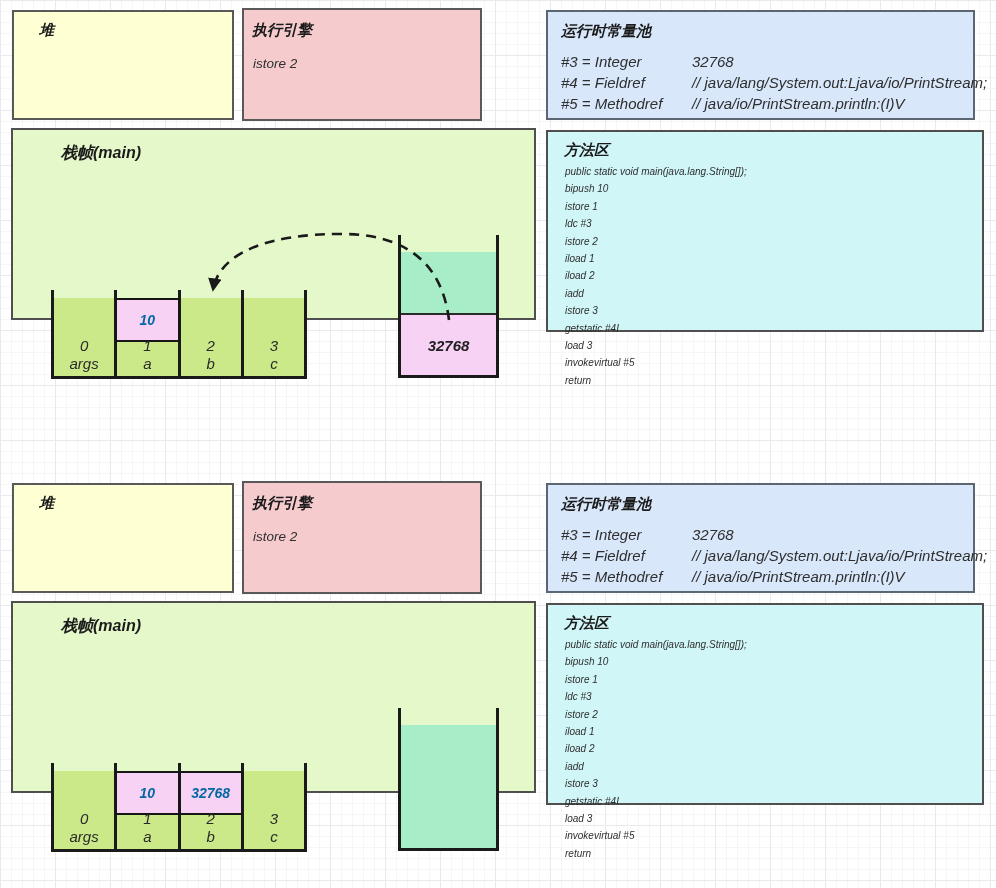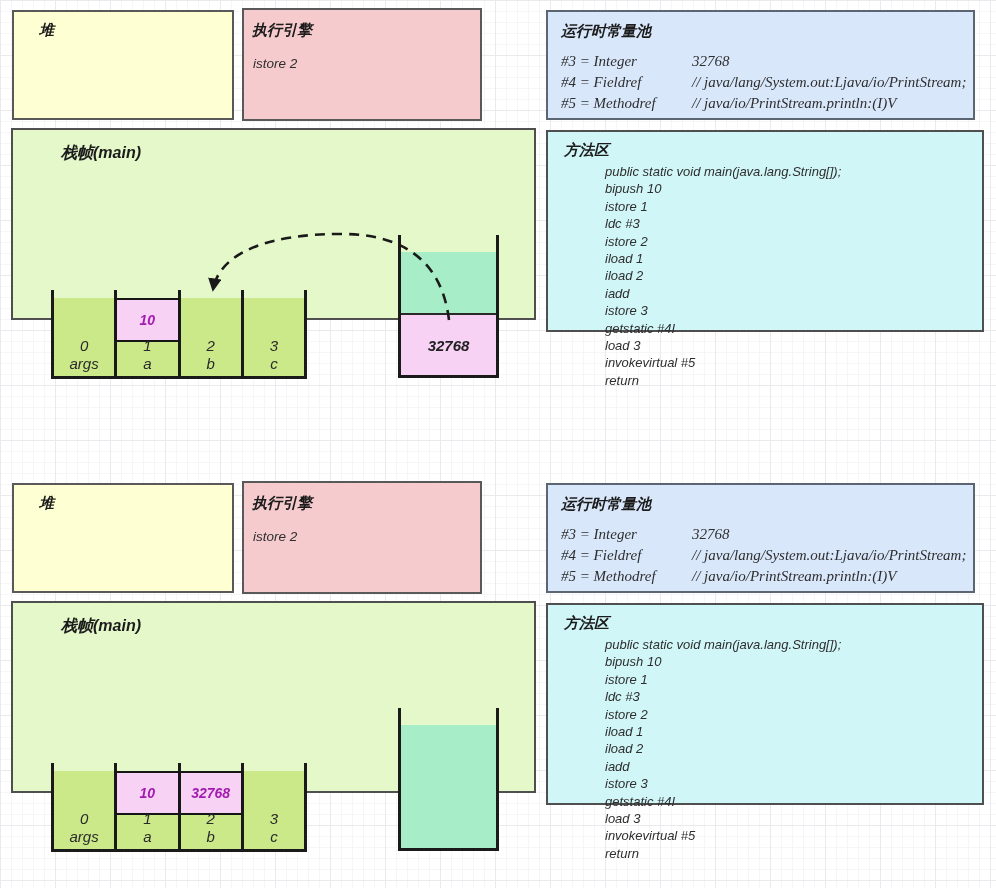--- a/index.html
+++ b/index.html
@@ -15,53 +15,53 @@
       linear-gradient(90deg,#f6f6f9 1px, transparent 1px);
     background-size:55px 55px,55px 55px,11px 11px,11px 11px;
   }
   .sec{position:absolute;left:0;width:996px;height:415px;}
   .sec0{top:0;}
   .sec1{top:473px;}
 
   .box{position:absolute;box-sizing:border-box;border:2px solid #595959;}
   .heap{left:12px;top:10px;width:222px;height:110px;background:#feffd2;}
   .engine{left:242px;top:8px;width:240px;height:113px;background:#f6cbce;}
-  .pool{left:546px;top:10px;width:429px;height:110px;background:#d9e7fb;border-color:#5c6672;font-family:Liberation Serif, serif;}
+  .pool{left:546px;top:10px;width:429px;height:110px;background:#d9e7fb;border-color:#5c6672;}
   .frame{left:11px;top:128px;width:525px;height:192px;background:#e4f8ca;border-color:#4f4f4f;}
   .method{left:546px;top:130px;width:438px;height:202px;background:#d1f6f7;border-color:#4f4f4f;}
 
   .box-title{position:absolute;font-weight:700;font-size:15px;color:#1b1b1b;white-space:nowrap;}
   .heap .box-title{left:25px;top:9px;}
   .engine .box-title{left:8px;top:11px;}
   .pool .box-title{left:13px;top:10px;font-size:15px;}
   .frame .box-title{left:48px;top:13px;font-size:16px;}
   .method .box-title{left:16px;top:9px;}
 
   .engine-instruction{position:absolute;left:9px;top:46px;font-size:13.5px;}
 
   .pool-rows{position:absolute;left:13px;top:39px;font-size:15px;line-height:21px;white-space:nowrap;}
   .pool-label{display:inline-block;width:131px;}
   .pool-value{display:inline-block;}
 
-  .method-lines{position:absolute;left:17px;top:31px;font-size:13px;line-height:17.4px;white-space:nowrap;margin-left:40px;}
+  .method-lines{position:absolute;left:17px;top:31px;font-size:10px;line-height:17.4px;white-space:nowrap;}
 
   
   .slots{
     position:absolute;left:38px;top:160px;width:256px;height:89px;
     box-sizing:border-box;display:flex;
     border-left:3px solid #1a1a1a;border-right:3px solid #1a1a1a;border-bottom:3px solid #1a1a1a;
   }
   .slot{position:relative;flex:1;}
   .slot + .slot{border-left:3px solid #1a1a1a;}
   .slot-fill{position:absolute;left:0;right:0;top:8px;bottom:0;background:#cbe989;}
   .slot-value{
     position:absolute;left:-2px;right:-2px;top:8px;height:40px;z-index:2;
     background:#f7d2f4;border:2px solid #161616;
     display:flex;align-items:center;justify-content:center;
-    font-weight:700;font-size:14px;color:#a21caf;
+    font-weight:700;font-size:14px;color:#0369a1;
   }
   .slot-labels{position:absolute;left:0;right:0;bottom:3px;text-align:center;font-size:15px;line-height:18px;z-index:3;color:#2a2a2a;}
 
   
   .cup{
     position:absolute;left:385px;top:105px;width:101px;height:143px;box-sizing:border-box;
     border-left:3px solid #1a1a1a;border-right:3px solid #1a1a1a;border-bottom:3px solid #1a1a1a;
   }
   .cup-teal{position:absolute;left:0;right:0;top:17px;bottom:0;background:#a7edc7;}
   .cup-pink{

